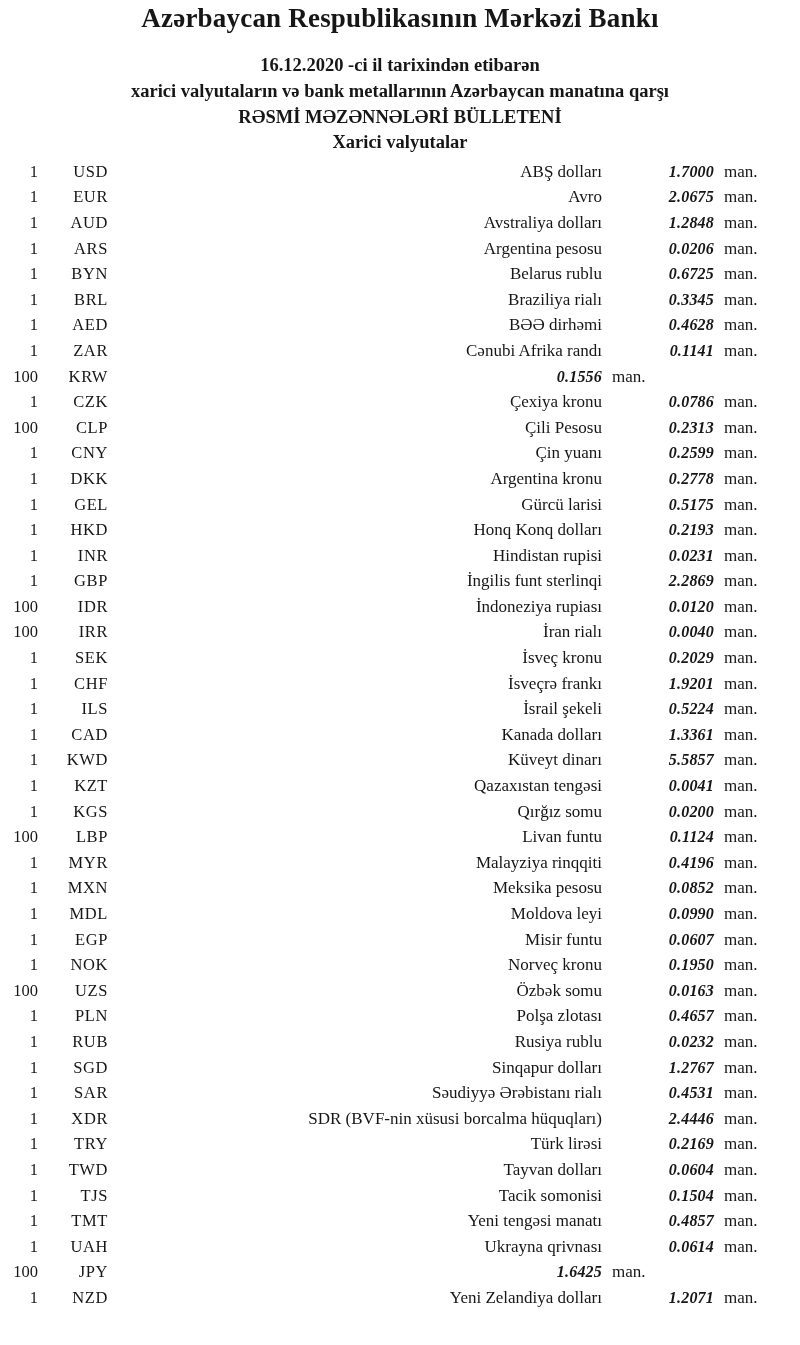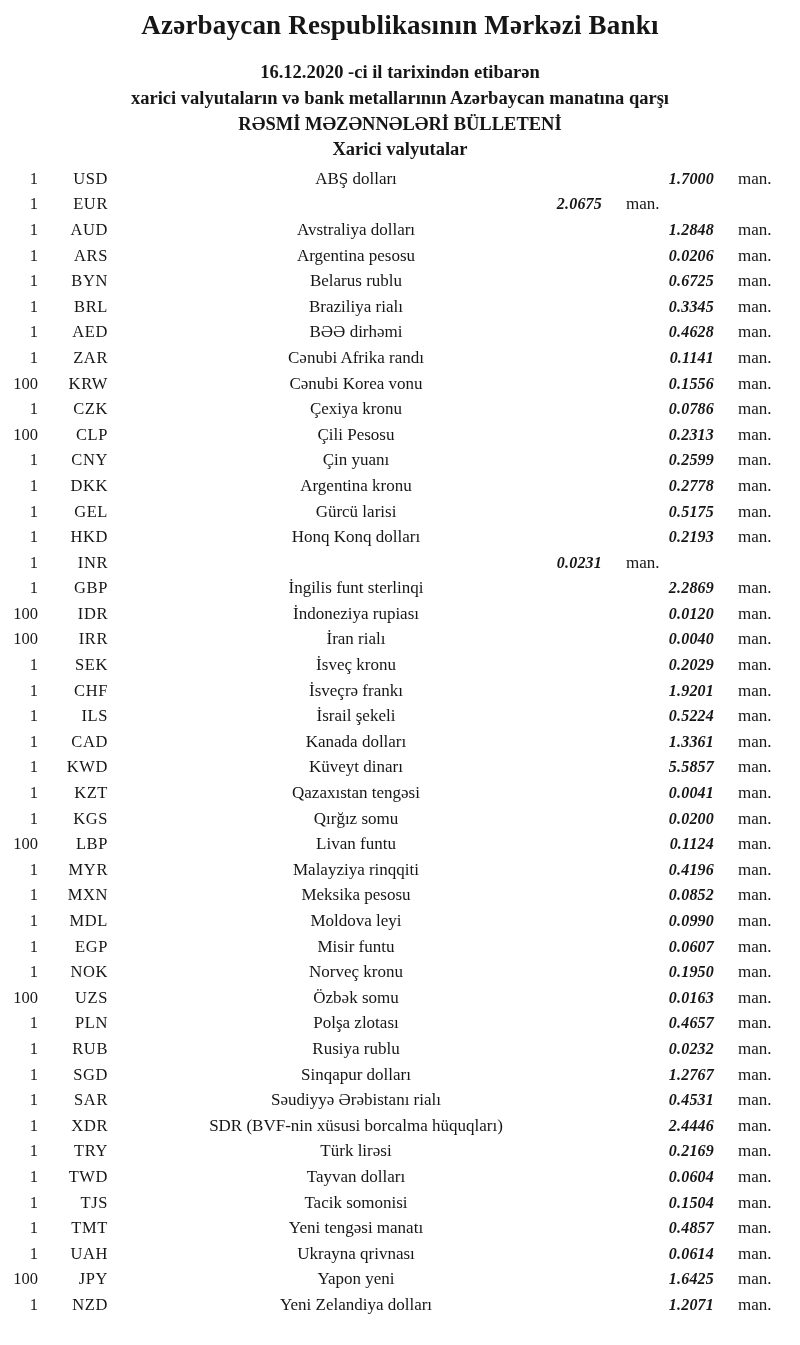--- a/index.html
+++ b/index.html
@@ -18,21 +18,20 @@
   .doc {
     width: 800px;
     height: 1345px;
     position: relative;
   }
   .title {
     text-align: center;
     font-weight: bold;
     font-size: 27px;
     line-height: 36px;
-    margin-top: 7px;
     letter-spacing: 0.2px;
   }
   .subline {
     text-align: center;
     font-weight: bold;
     font-size: 18.5px;
     line-height: 26px;
   }
   .section-title {
     text-align: center;
@@ -54,34 +53,34 @@
   .qty {
     text-align: right;
     font-size: 16.5px;
   }
   .code {
     text-align: right;
     font-size: 16.5px;
     letter-spacing: 0.6px;
   }
   .name {
-    text-align: center;
+    text-align: right;
     font-size: 17px;
     padding-left: 2px;
   }
   .rate {
     text-align: right;
     font-weight: bold;
     font-style: italic;
     font-size: 16px;
     letter-spacing: 0.2px;
   }
   .unit {
     text-align: left;
-    padding-left: 24px;
+    padding-left: 10px;
     font-size: 17px;
   }
 </style>
 </head>
 <body>
 
 <div class="doc">
 
   <div class="title">Azərbaycan Respublikasının Mərkəzi Bankı</div>
 
@@ -97,20 +96,21 @@
       <div class="row">
         <span class="qty">1</span>
         <span class="code">USD</span>
         <span class="name">ABŞ dolları</span>
         <span class="rate">1.7000</span>
         <span class="unit">man.</span>
       </div>
       <div class="row">
         <span class="qty">1</span>
         <span class="code">EUR</span>
+        <span class="name">Avro</span>
         <span class="rate">2.0675</span>
         <span class="unit">man.</span>
       </div>
       <div class="row">
         <span class="qty">1</span>
         <span class="code">AUD</span>
         <span class="name">Avstraliya dolları</span>
         <span class="rate">1.2848</span>
         <span class="unit">man.</span>
       </div>
@@ -145,21 +145,20 @@
       <div class="row">
         <span class="qty">1</span>
         <span class="code">ZAR</span>
         <span class="name">Cənubi Afrika randı</span>
         <span class="rate">0.1141</span>
         <span class="unit">man.</span>
       </div>
       <div class="row">
         <span class="qty">100</span>
         <span class="code">KRW</span>
-        <span class="name">Cənubi Korea vonu</span>
         <span class="rate">0.1556</span>
         <span class="unit">man.</span>
       </div>
       <div class="row">
         <span class="qty">1</span>
         <span class="code">CZK</span>
         <span class="name">Çexiya kronu</span>
         <span class="rate">0.0786</span>
         <span class="unit">man.</span>
       </div>
@@ -194,20 +193,21 @@
       <div class="row">
         <span class="qty">1</span>
         <span class="code">HKD</span>
         <span class="name">Honq Konq dolları</span>
         <span class="rate">0.2193</span>
         <span class="unit">man.</span>
       </div>
       <div class="row">
         <span class="qty">1</span>
         <span class="code">INR</span>
+        <span class="name">Hindistan rupisi</span>
         <span class="rate">0.0231</span>
         <span class="unit">man.</span>
       </div>
       <div class="row">
         <span class="qty">1</span>
         <span class="code">GBP</span>
         <span class="name">İngilis funt sterlinqi</span>
         <span class="rate">2.2869</span>
         <span class="unit">man.</span>
       </div>
@@ -389,21 +389,20 @@
       <div class="row">
         <span class="qty">1</span>
         <span class="code">UAH</span>
         <span class="name">Ukrayna qrivnası</span>
         <span class="rate">0.0614</span>
         <span class="unit">man.</span>
       </div>
       <div class="row">
         <span class="qty">100</span>
         <span class="code">JPY</span>
-        <span class="name">Yapon yeni</span>
         <span class="rate">1.6425</span>
         <span class="unit">man.</span>
       </div>
       <div class="row">
         <span class="qty">1</span>
         <span class="code">NZD</span>
         <span class="name">Yeni Zelandiya dolları</span>
         <span class="rate">1.2071</span>
         <span class="unit">man.</span>
       </div>

